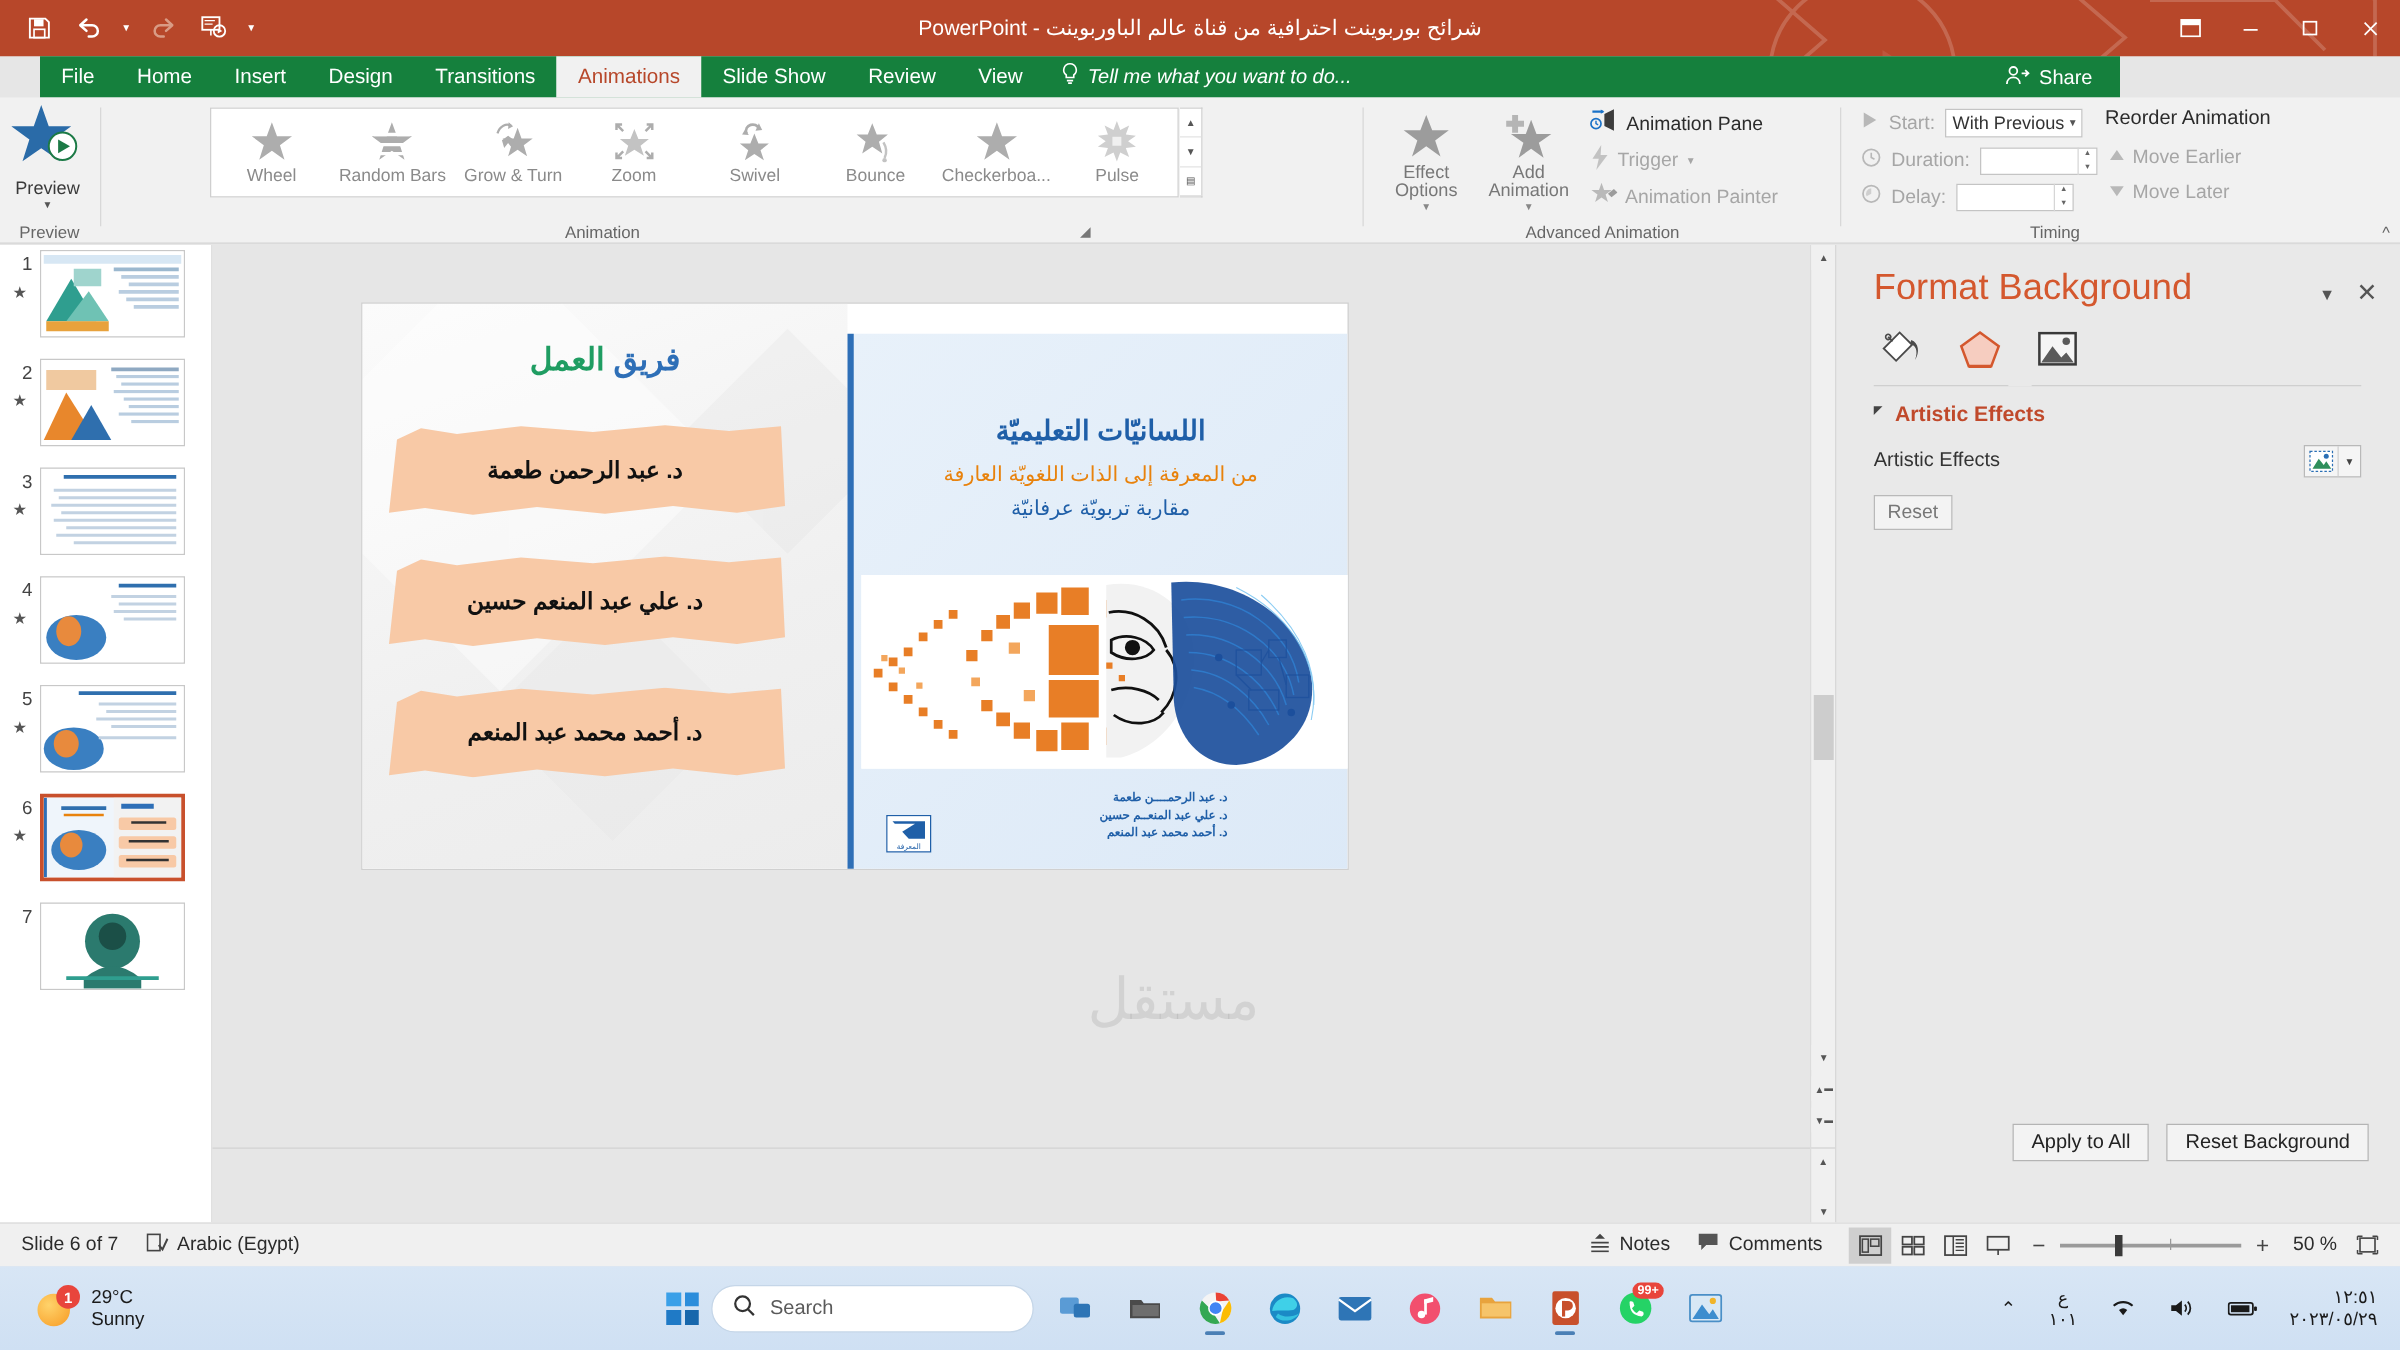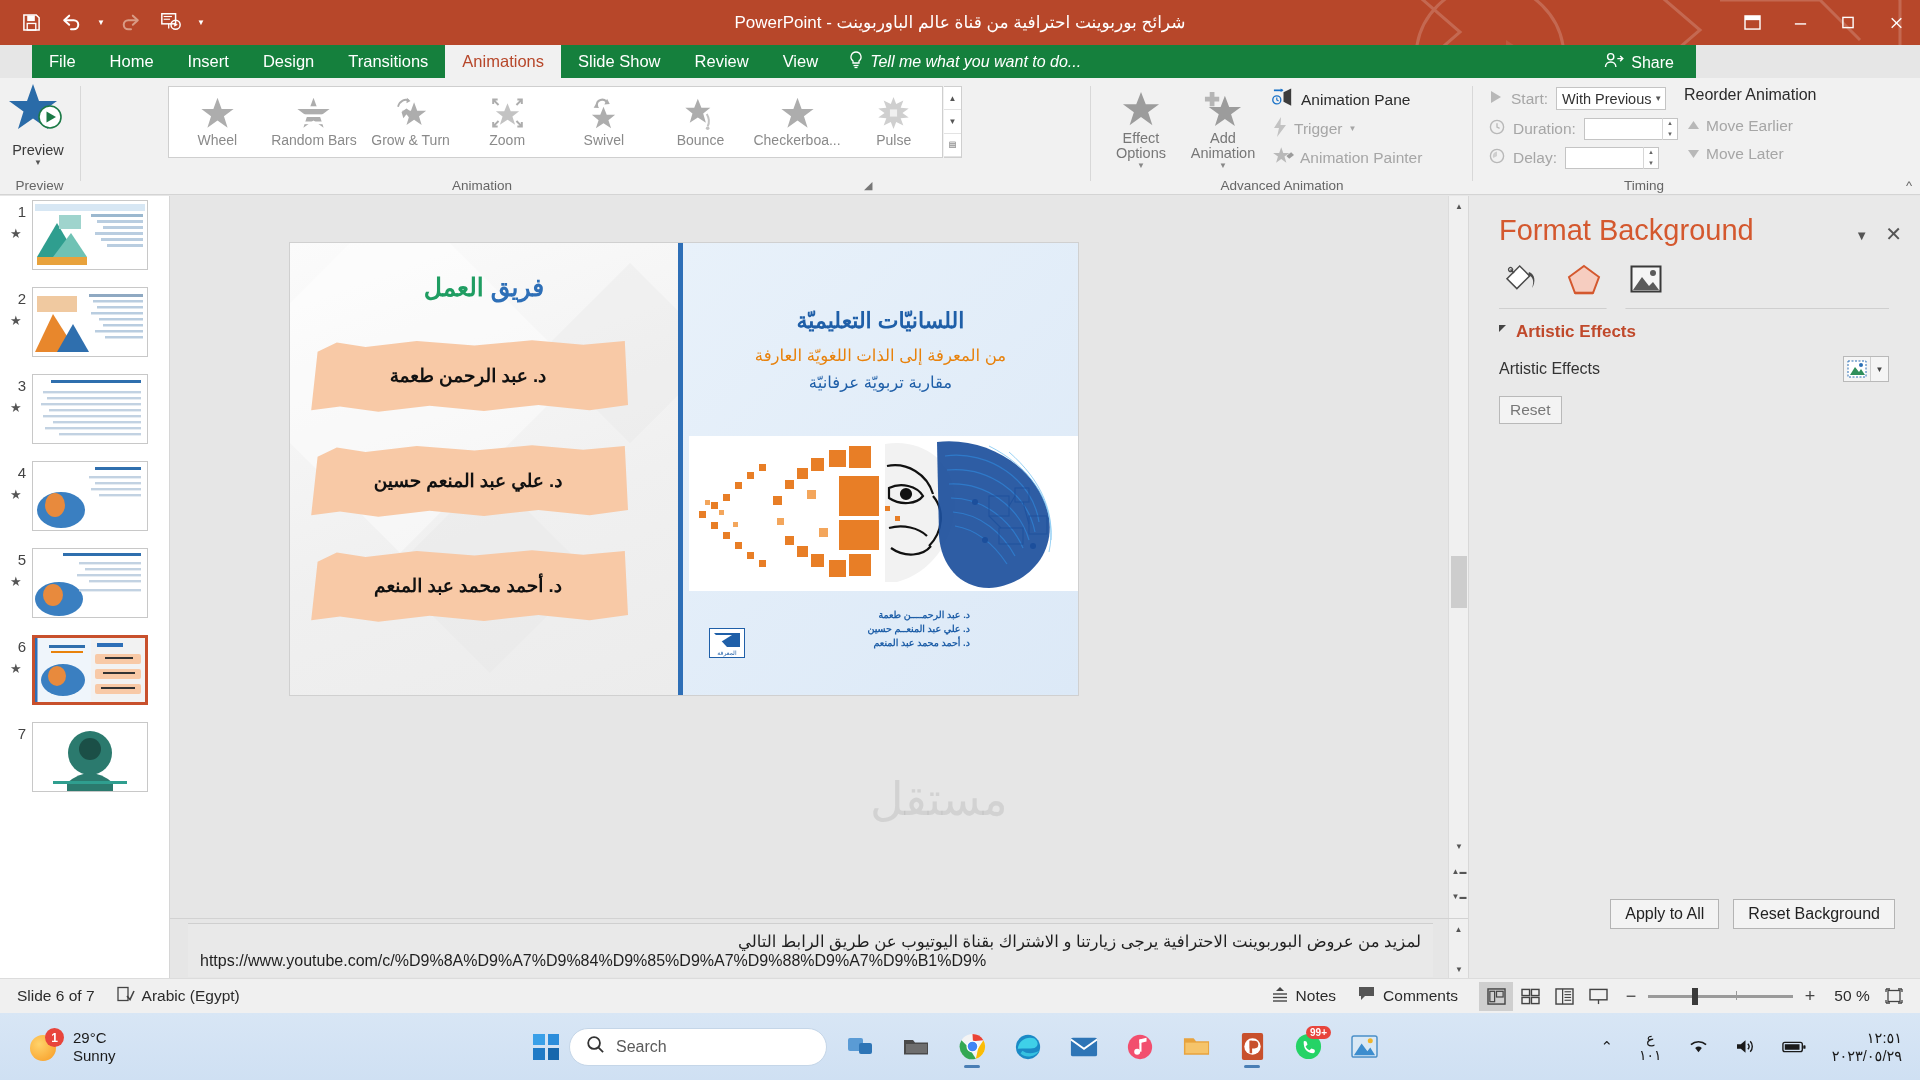--- a/index.html
+++ b/index.html
@@ -163,20 +163,21 @@
   }
   .slide{
     position:absolute; left:120px; top:47px; width:788px; height:452px;
     background:#fff; box-shadow:0 0 0 1px #d0d0d0;
     display:flex; overflow:hidden;
   }
   .slide-left{
     position:relative; width:400px; height:100%;
     background:linear-gradient(135deg,#e8f1fa 0%,#dce9f7 100%);
     border-left:5px solid #2e6fb7;
+    margin-top:24px;
   }
   .slide-right{
     position:relative; flex:1; height:100%;
     background:linear-gradient(160deg,#fbfbfb 0%,#f0f0f0 60%,#ececec 100%);
     overflow:hidden;
   }
   .slide-right .watermark-diamond{
     position:absolute; opacity:.55; pointer-events:none;
   }
   .sl-title{
@@ -189,21 +190,21 @@
   }
   .sl-sub2{
     position:absolute; top:130px; width:100%; text-align:center; direction:rtl;
     font-size:16.5px; color:#1f5fa8;
   }
   .sl-img{
     position:absolute; left:6px; top:193px; width:390px; height:155px;
     background:#fff; overflow:hidden;
   }
   .sl-authors{
-    position:absolute; top:365px; right:108px; direction:rtl; text-align:right;
+    position:absolute; top:365px; right:96px; direction:rtl; text-align:right;
     font-size:9.5px; line-height:14px; color:#1f5fa8; font-weight:bold;
   }
   .sl-logo{
     position:absolute; left:26px; top:385px; width:36px; height:30px;
     border:1px solid #1f5fa8; background:#fff;
     display:flex; align-items:center; justify-content:center; overflow:hidden;
   }
   .teamhdr{
     position:absolute; top:30px; width:100%; text-align:center; direction:rtl;
     font-size:25px; font-weight:bold;
@@ -1004,24 +1005,20 @@
     <div class="scrollv">
       <div class="sbtn" style="position:absolute;top:0;">▲</div>
       <div class="thumbv"></div>
       <div class="sbtn" style="position:absolute;top:640px;">▼</div>
       <div class="sbtn" style="position:absolute;top:665px;">▲<span style="font-size:7px">▬</span></div>
       <div class="sbtn" style="position:absolute;top:690px;">▼<span style="font-size:7px">▬</span></div>
     </div>
   </div>
 
   <div class="notespane">
-    <div class="notesbox">
-      <div class="nl1">لمزيد من عروض البوربوينت الاحترافية يرجى زيارتنا و الاشتراك بقناة اليوتيوب عن طريق الرابط التالي</div>
-      <div class="nl2" style="direction:ltr;text-align:left;">https://www.youtube.com/c/%D9%8A%D9%A7%D9%84%D9%85%D9%A7%D9%88%D9%A7%D9%B1%D9%</div>
-    </div>
     <div class="notescroll">
       <div style="height:20px;display:flex;align-items:center;justify-content:center;font-size:8px;color:#555;cursor:pointer;">▲</div>
       <div style="position:absolute;bottom:0;height:20px;width:20px;display:flex;align-items:center;justify-content:center;font-size:8px;color:#555;cursor:pointer;">▼</div>
     </div>
   </div>
 
   <div class="taskpane">
     <div class="tp-title">Format Background</div>
     <div class="tp-caret">▼</div>
     <div class="tp-close">✕</div>

